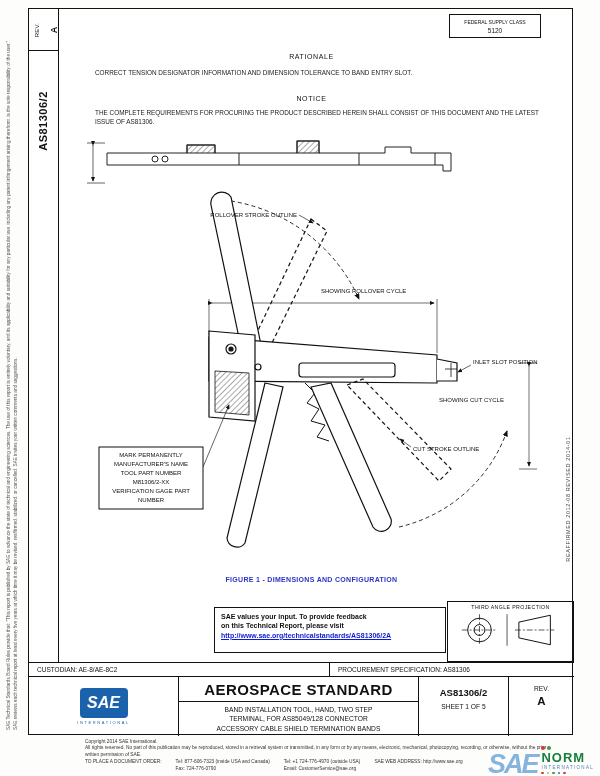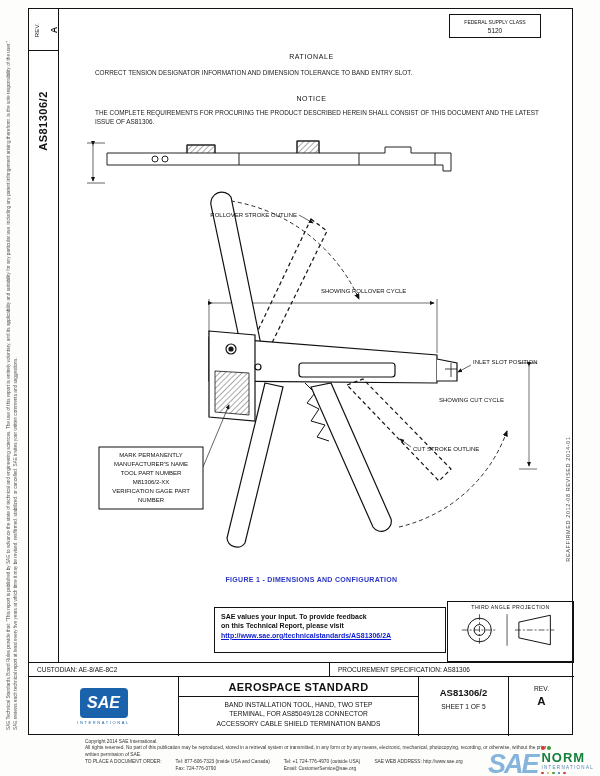--- a/index.html
+++ b/index.html
@@ -50,21 +50,21 @@
   .inforow .c2 { flex: 1; border-left: 1px solid #111; padding: 3px 0 0 8px; }
   
   .titleblock { left: 0; top: 667px; width: 545px; height: 60px; border-top: 1px solid #111; display: flex; }
   .tb-logo { width: 150px; border-right: 1px solid #111; display: flex; flex-direction: column;
              align-items: center; justify-content: center; gap: 2px; }
   .logo-box { width: 48px; height: 30px; background: #1a63ac; border-radius: 4px; color: #fff;
               font-style: italic; font-weight: bold; font-size: 16px;
               display: flex; align-items: center; justify-content: center; }
   .logo-sub { font-size: 4px; letter-spacing: 1.6px; color: #1a63ac; }
   .tb-center { width: 240px; border-right: 1px solid #111; text-align: center; }
-  .tb-head { font-size: 11px; font-weight: bold; letter-spacing: .4px; padding: 4px 0 3px;
+  .tb-head { font-size: 15px; font-weight: bold; letter-spacing: .4px; padding: 4px 0 3px;
              border-bottom: 1px solid #111; }
   .tb-titles { font-size: 6.7px; line-height: 1.4; padding-top: 3px; }
   .tb-num { width: 90px; border-right: 1px solid #111; text-align: center; padding-top: 10px; }
   .tb-docnum { font-weight: bold; font-size: 9.5px; }
   .tb-sheet { font-size: 6.7px; margin-top: 5px; }
   .tb-rev { flex: 1; text-align: center; padding-top: 8px; }
   .tb-revlab { font-size: 6.7px; }
   .tb-revval { font-size: 11.5px; font-weight: bold; margin-top: 3px; }
   
   .left-margin { left: 6px; top: 730px; width: 716px; transform: rotate(-90deg);

